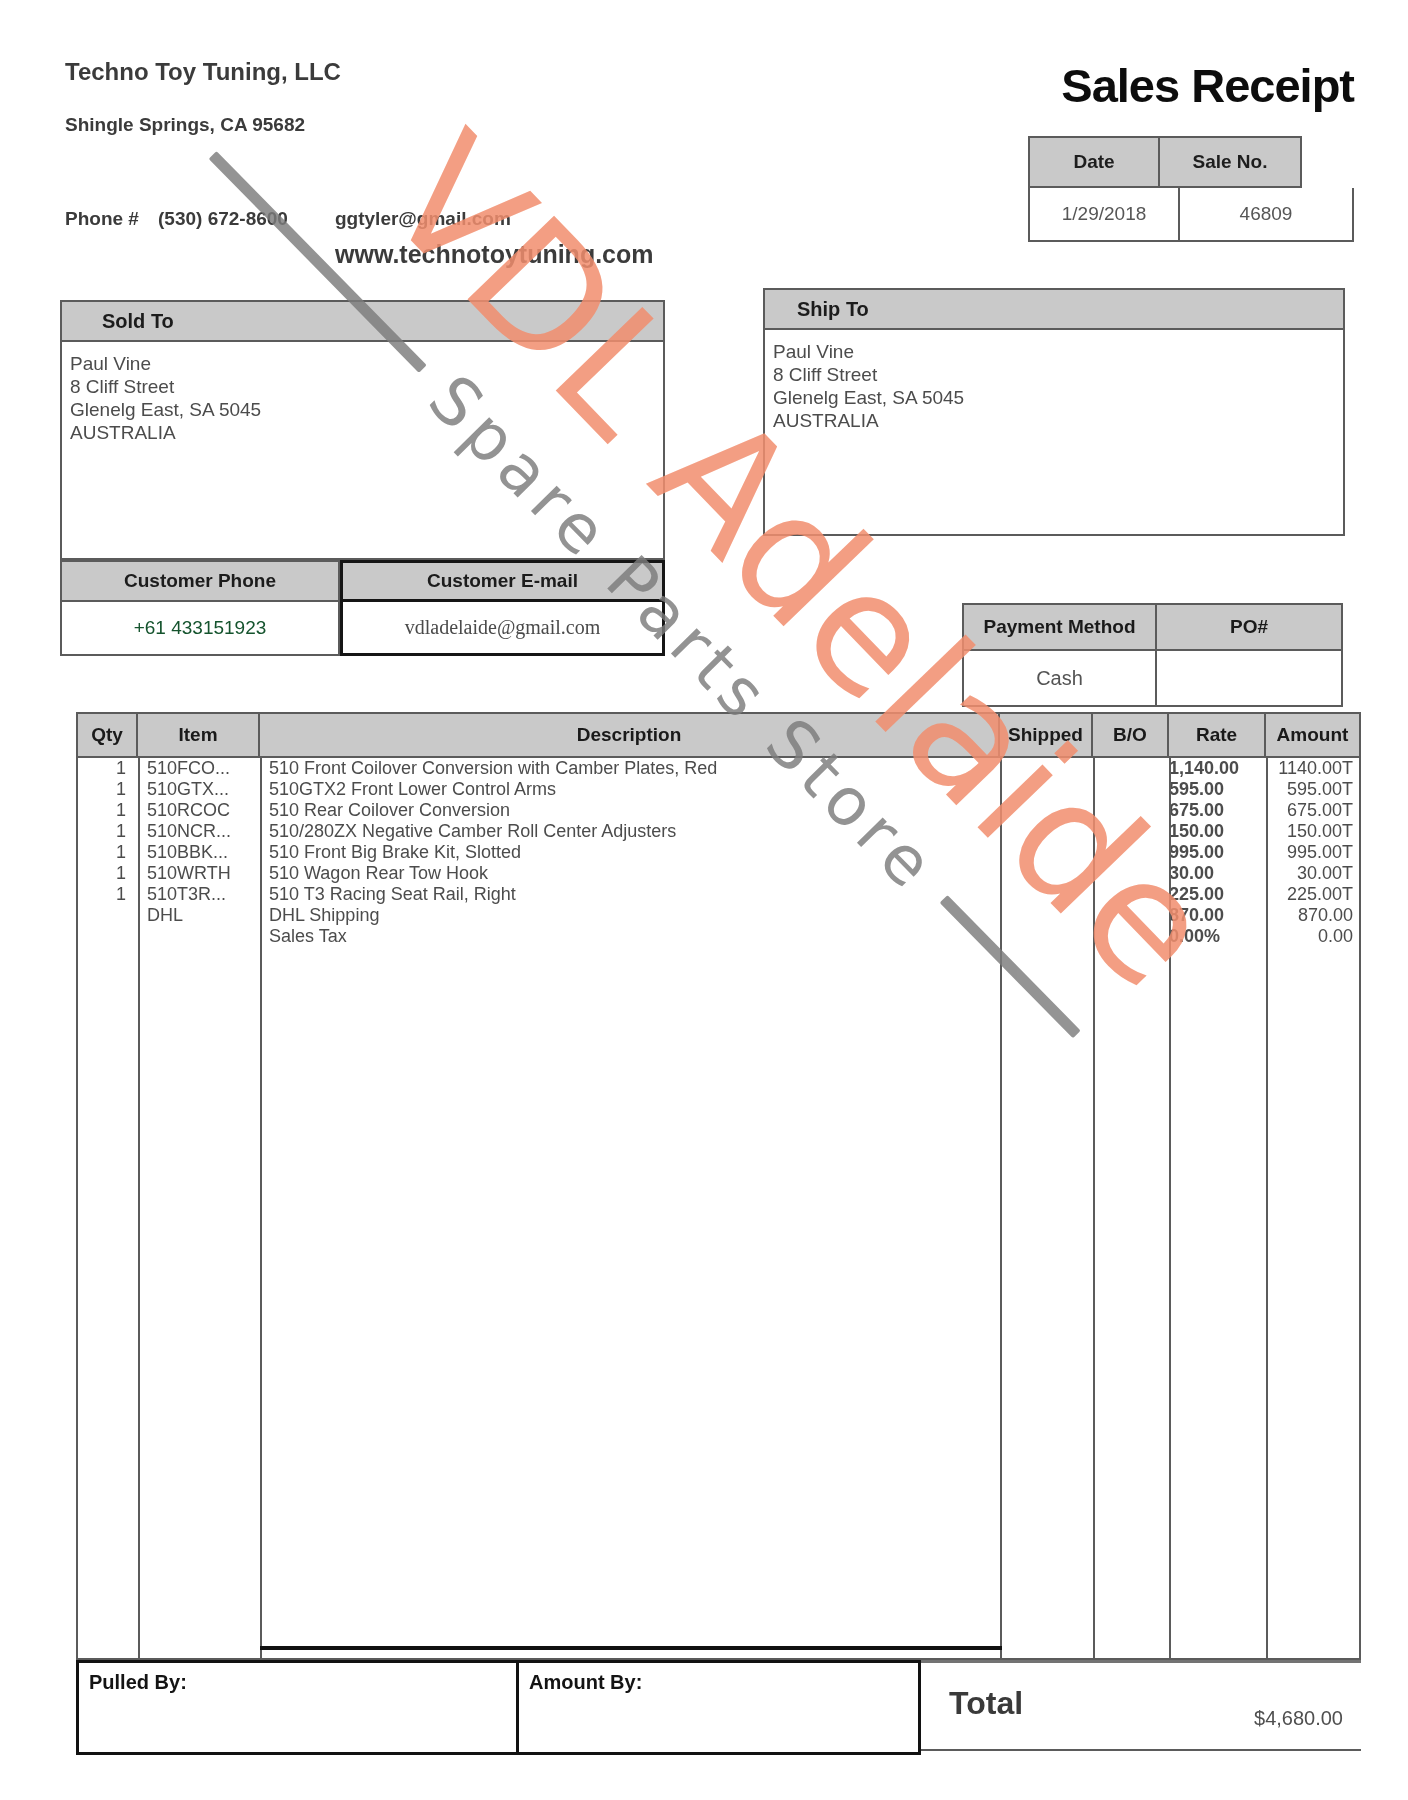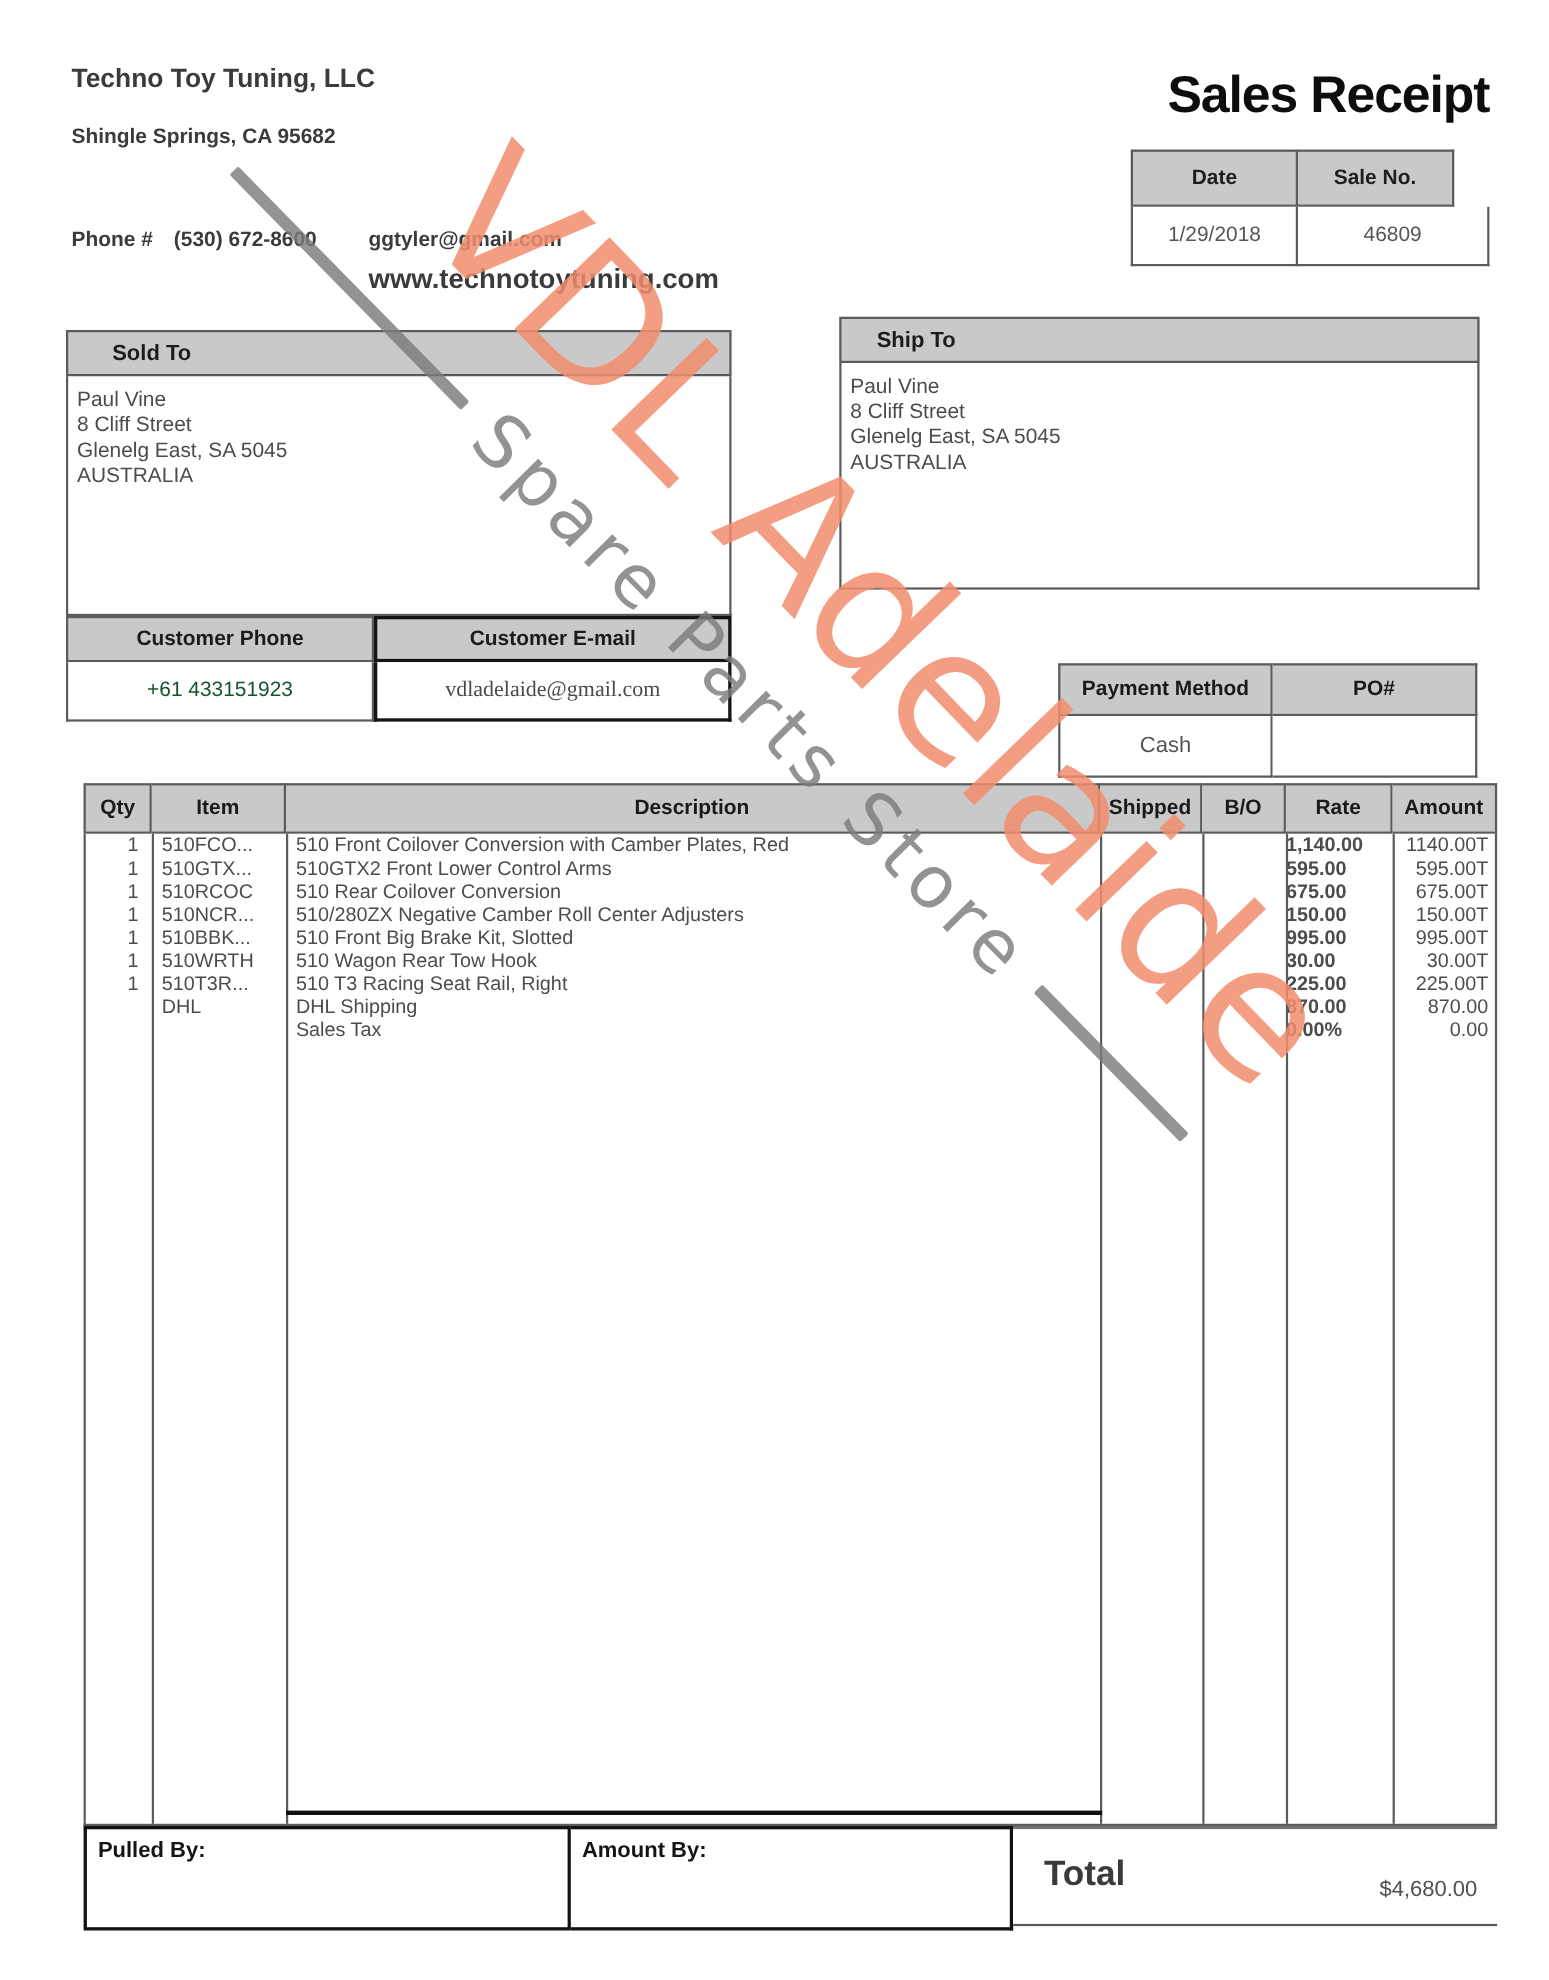--- a/index.html
+++ b/index.html
@@ -19,21 +19,21 @@
   .company-city { left:65px; top:114px; font-size:19px; font-weight:bold; color:#3b3b3b; }
   .phone-label  { left:65px;  top:208px; font-size:19px; font-weight:bold; color:#3b3b3b; }
   .phone-value  { left:158px; top:208px; font-size:19px; font-weight:bold; color:#3b3b3b; }
   .company-email{ left:335px; top:208px; font-size:19px; font-weight:bold; color:#3b3b3b; }
   .company-web  { left:335px; top:240px; font-size:25px; font-weight:bold; color:#3b3b3b; }
   .doc-title    { right:54px; top:58px; font-size:47px; font-weight:bold; color:#0d0d0d; letter-spacing:-1px; }
 
   
   .date-table { left:1028px; top:136px; width:326px; }
   .date-table .hdr { display:flex; height:52px; }
-  .date-table .hdr > div { width:152px; border:2px solid #5b5b5b; background:#c9c9c9;
+  .date-table .hdr > div { width:132px; border:2px solid #5b5b5b; background:#c9c9c9;
     display:flex; align-items:center; justify-content:center; font-size:19px; font-weight:bold; color:#1e1e1e; }
   .date-table .hdr > div:last-child { width:142px; border-left:none;text-align:right; }
   .date-table .val { display:flex; height:54px; }
   .date-table .val > div { width:152px; border:2px solid #5b5b5b; border-top:none; background:#fff;
     display:flex; align-items:center; justify-content:center; font-size:19px; color:#565656; }
   .date-table .val > div:last-child { width:174px; border-left:none; }
 
   
   .addr-box { background:#fff; }
   .addr-box .bandrow { height:42px; background:#c9c9c9; border:2px solid #5b5b5b;

